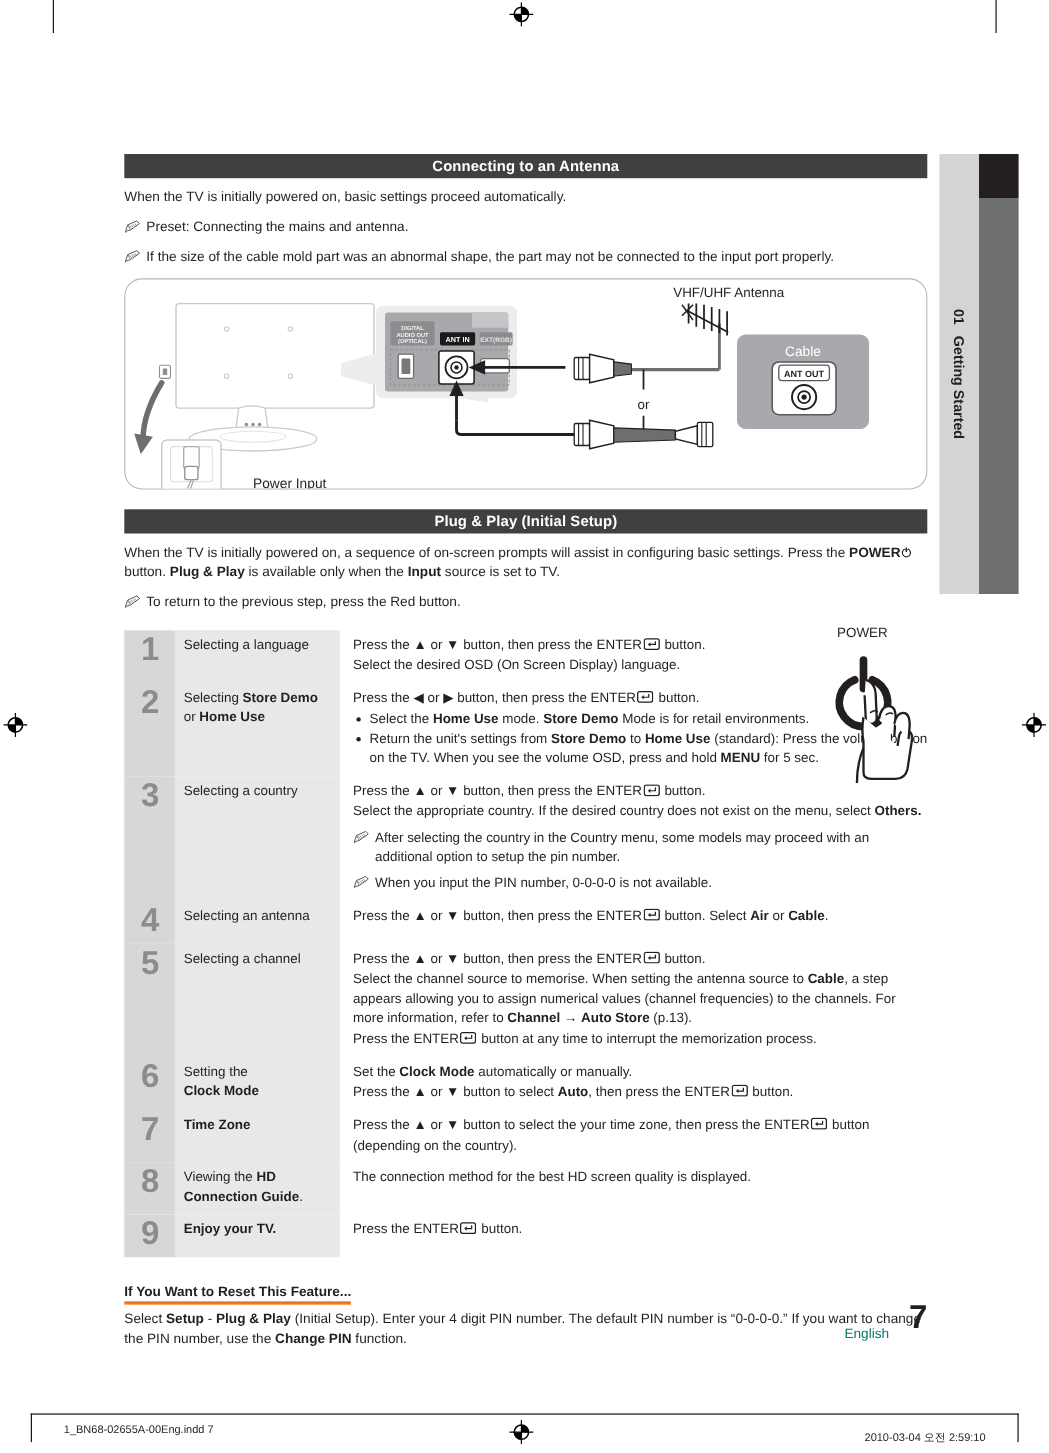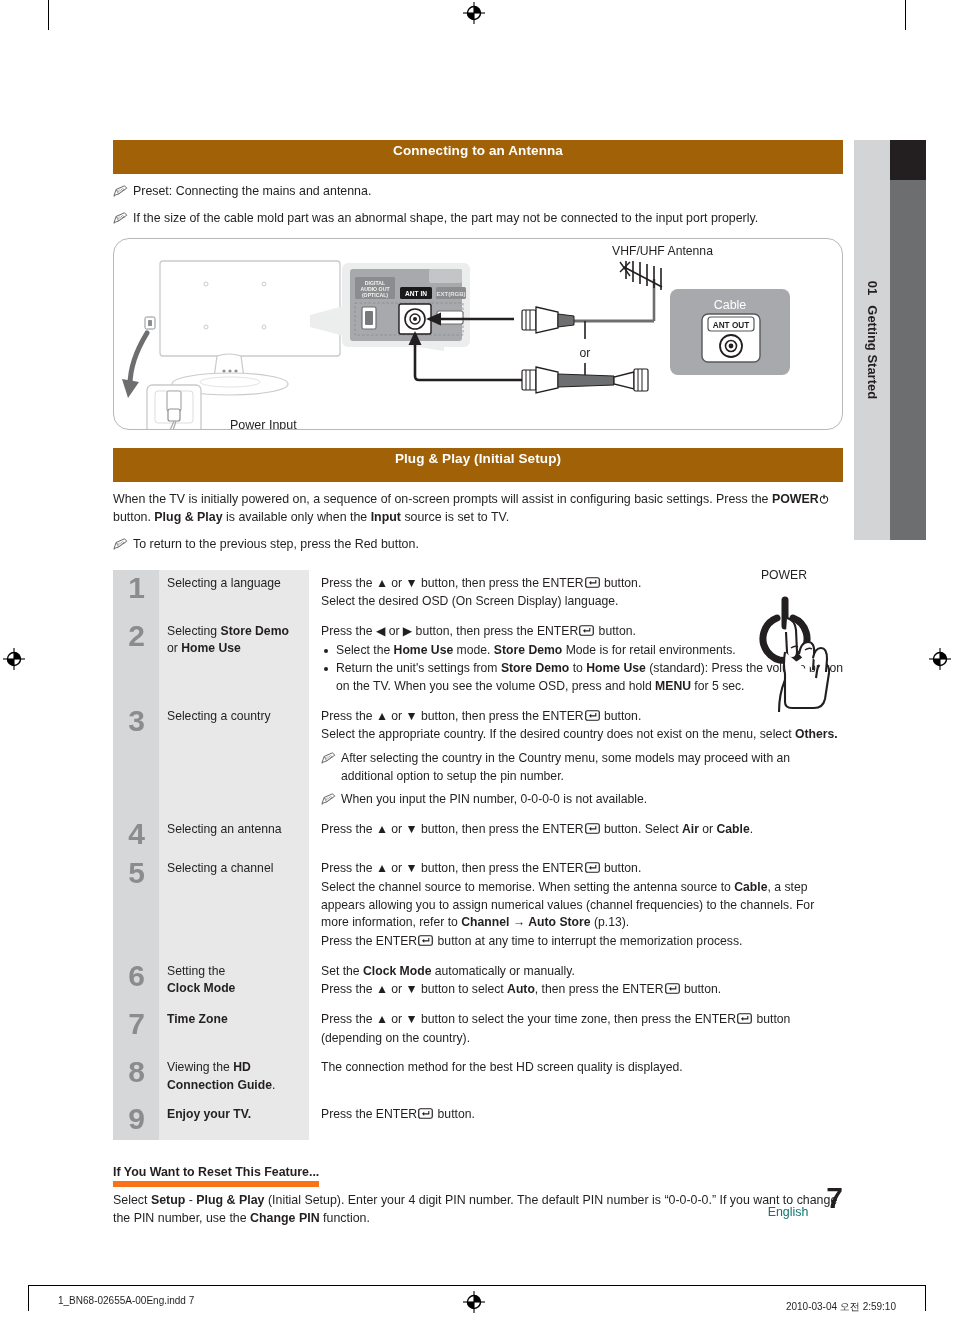--- a/index.html
+++ b/index.html
@@ -16,25 +16,25 @@
 
   
   .cropmark { position:absolute; background:#000; }
   .reg { position:absolute; width:22px; height:22px; }
   .reg svg { display:block; }
 
   
   .page { position:absolute; left:113px; top:140px; width:730px; }
 
   .band {
-    background:#a16207; color:#fff;
+    background:#404040; color:#fff;
     text-align:center;
     font-size:13.5px; font-weight:bold;
     letter-spacing:.1px;
-    padding:4px 0 15px 0;
+    padding:4px 0 3px 0;
     line-height:1.1;
   }
 
   .para { font-size:12.4px; line-height:1.45; margin:9px 0 0 0; }
 
   .noteline { display:flex; align-items:flex-end; gap:5px; margin-top:8px; font-size:12.4px; line-height:1.45; }
   .noteline .nicon { flex:0 0 auto; margin-top:1px; }
   .noteline .ntxt { flex:1 1 auto; }
 
   b, .b { font-weight:bold; }
@@ -110,21 +110,21 @@
     position:absolute; top:0; left:0; width:100%;
     text-align:center; font-size:12.2px; color:#231f20;
   }
   .powerart svg { position:absolute; left:0; top:14px; }
 
   
   .resetblock { margin-top:22px; }
   .resettitle {
     font-size:12.4px; font-weight:bold;
     display:inline-block;
-    border-bottom:6px solid #f97316;
+    border-bottom:3px solid #f97316;
     padding-bottom:2px;
   }
   .resetbody { font-size:12.4px; line-height:1.45; margin-top:5px; }
 
   
   .pagefoot {
     position:absolute; left:113px; top:1176px; width:730px;
     display:flex; justify-content:flex-end; align-items:center; gap:18px;
   }
   .pagefoot .lang { font-size:12.4px; color:#0f766e;margin-top:29px; }
@@ -204,20 +204,21 @@
 <div class="chaptertab">
   <div class="ttxt">
     <span class="num">01</span><span>Getting Started</span>
   </div>
 </div>
 
 <div class="page">
 
   <div class="band">Connecting to an Antenna</div>
 
+  <p class="para">When the TV is initially powered on, basic settings proceed automatically.</p>
 
   <div class="noteline">
     <span class="nicon">
       <svg class="pencil" viewBox="0 0 15 12">
           <path d="M1 10.5 L3.2 4.4 L11.5 0.8 L13.8 3.2 L5.6 9 Z" fill="#fff" stroke="#58595b" stroke-width="0.9"></path>
           <path d="M3.2 4.4 L5.6 9" stroke="#58595b" stroke-width="0.7"></path>
           <path d="M4.6 5.2 L6.6 7.4 M6.2 4.5 L8.2 6.7 M7.8 3.8 L9.8 6.0 M9.4 3.1 L11.4 5.3" stroke="#58595b" stroke-width="0.6"></path>
           <path d="M1 10.5 L0.4 11.6 L2.2 11.2 Z" fill="#58595b"></path>
         </svg>
     </span>

